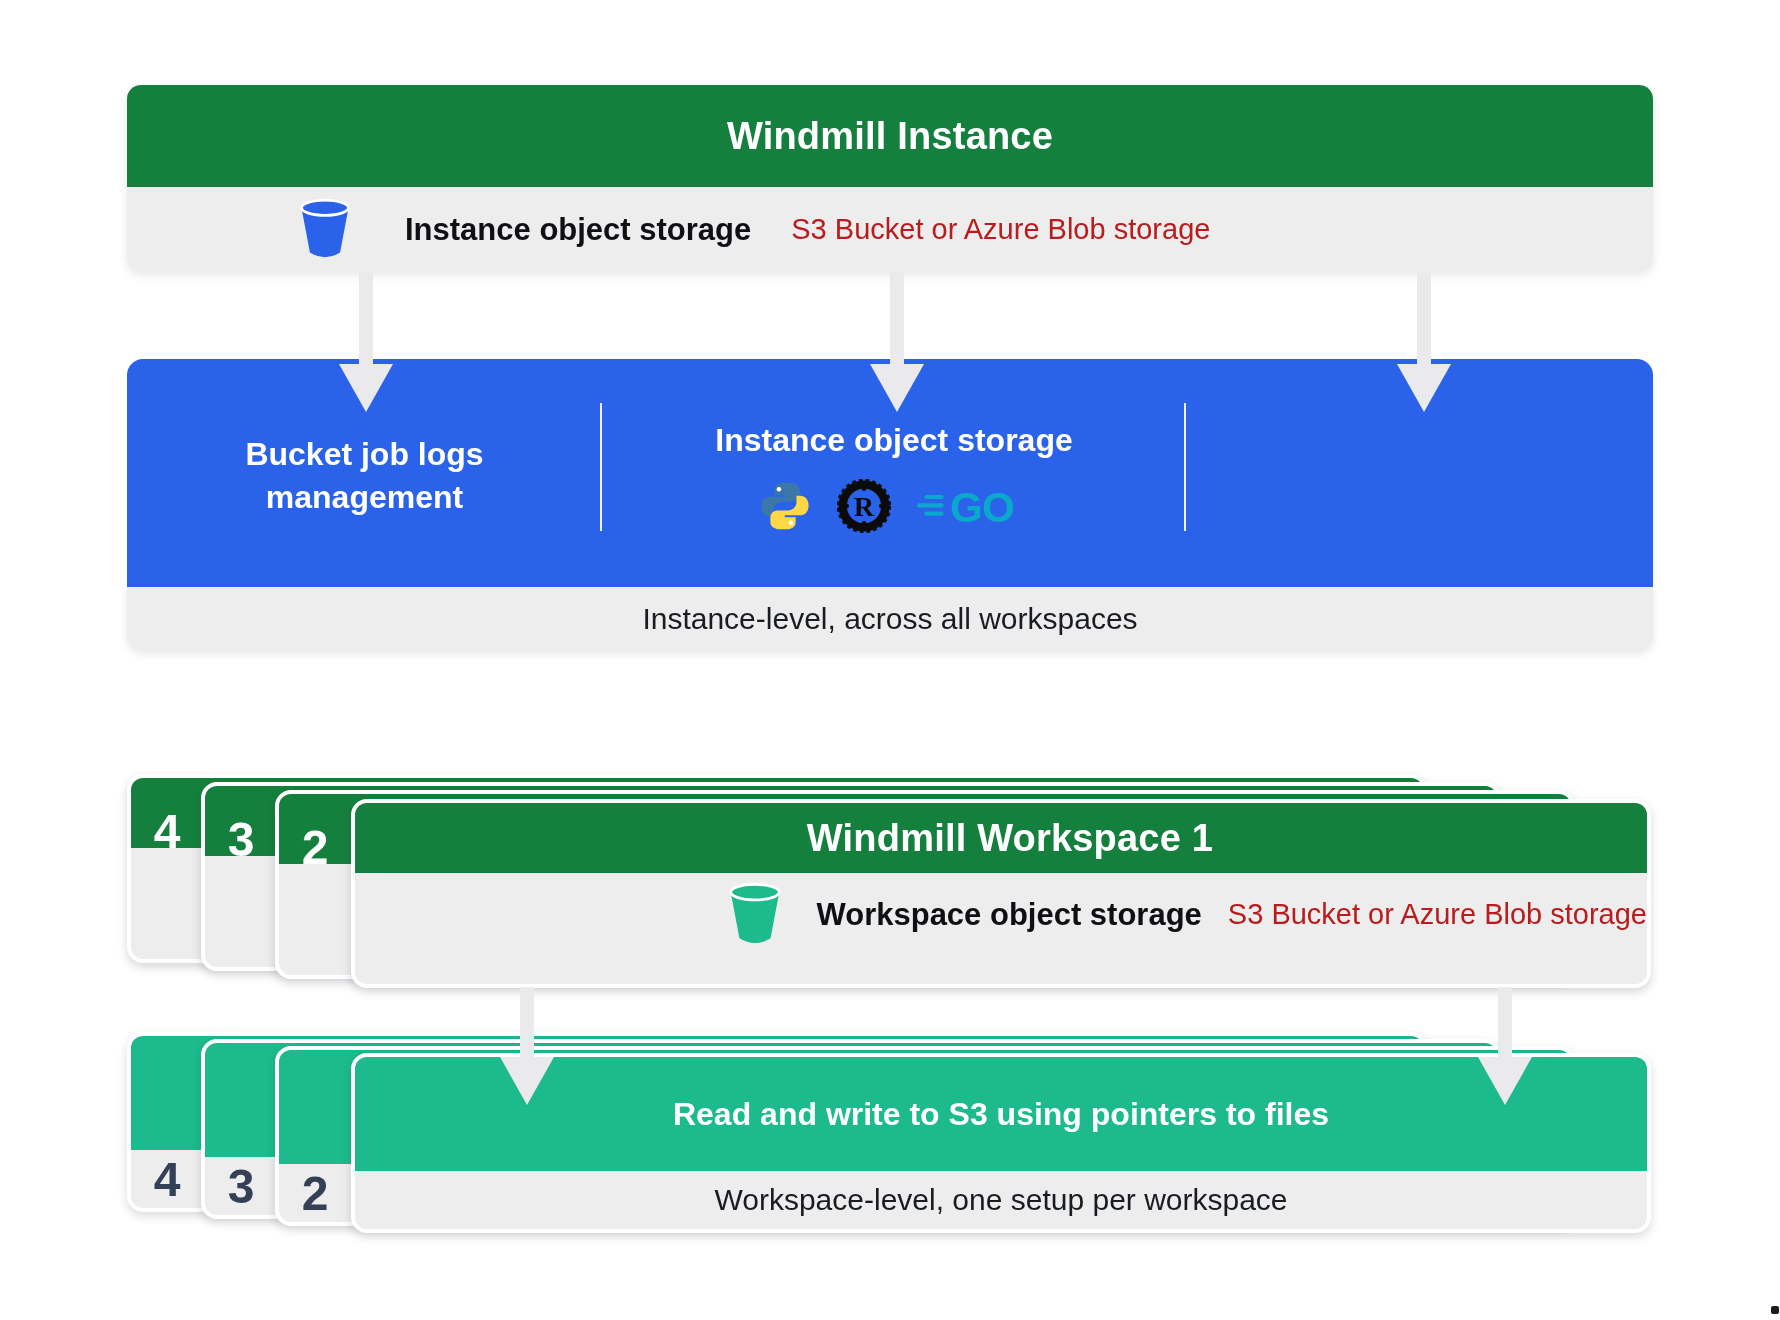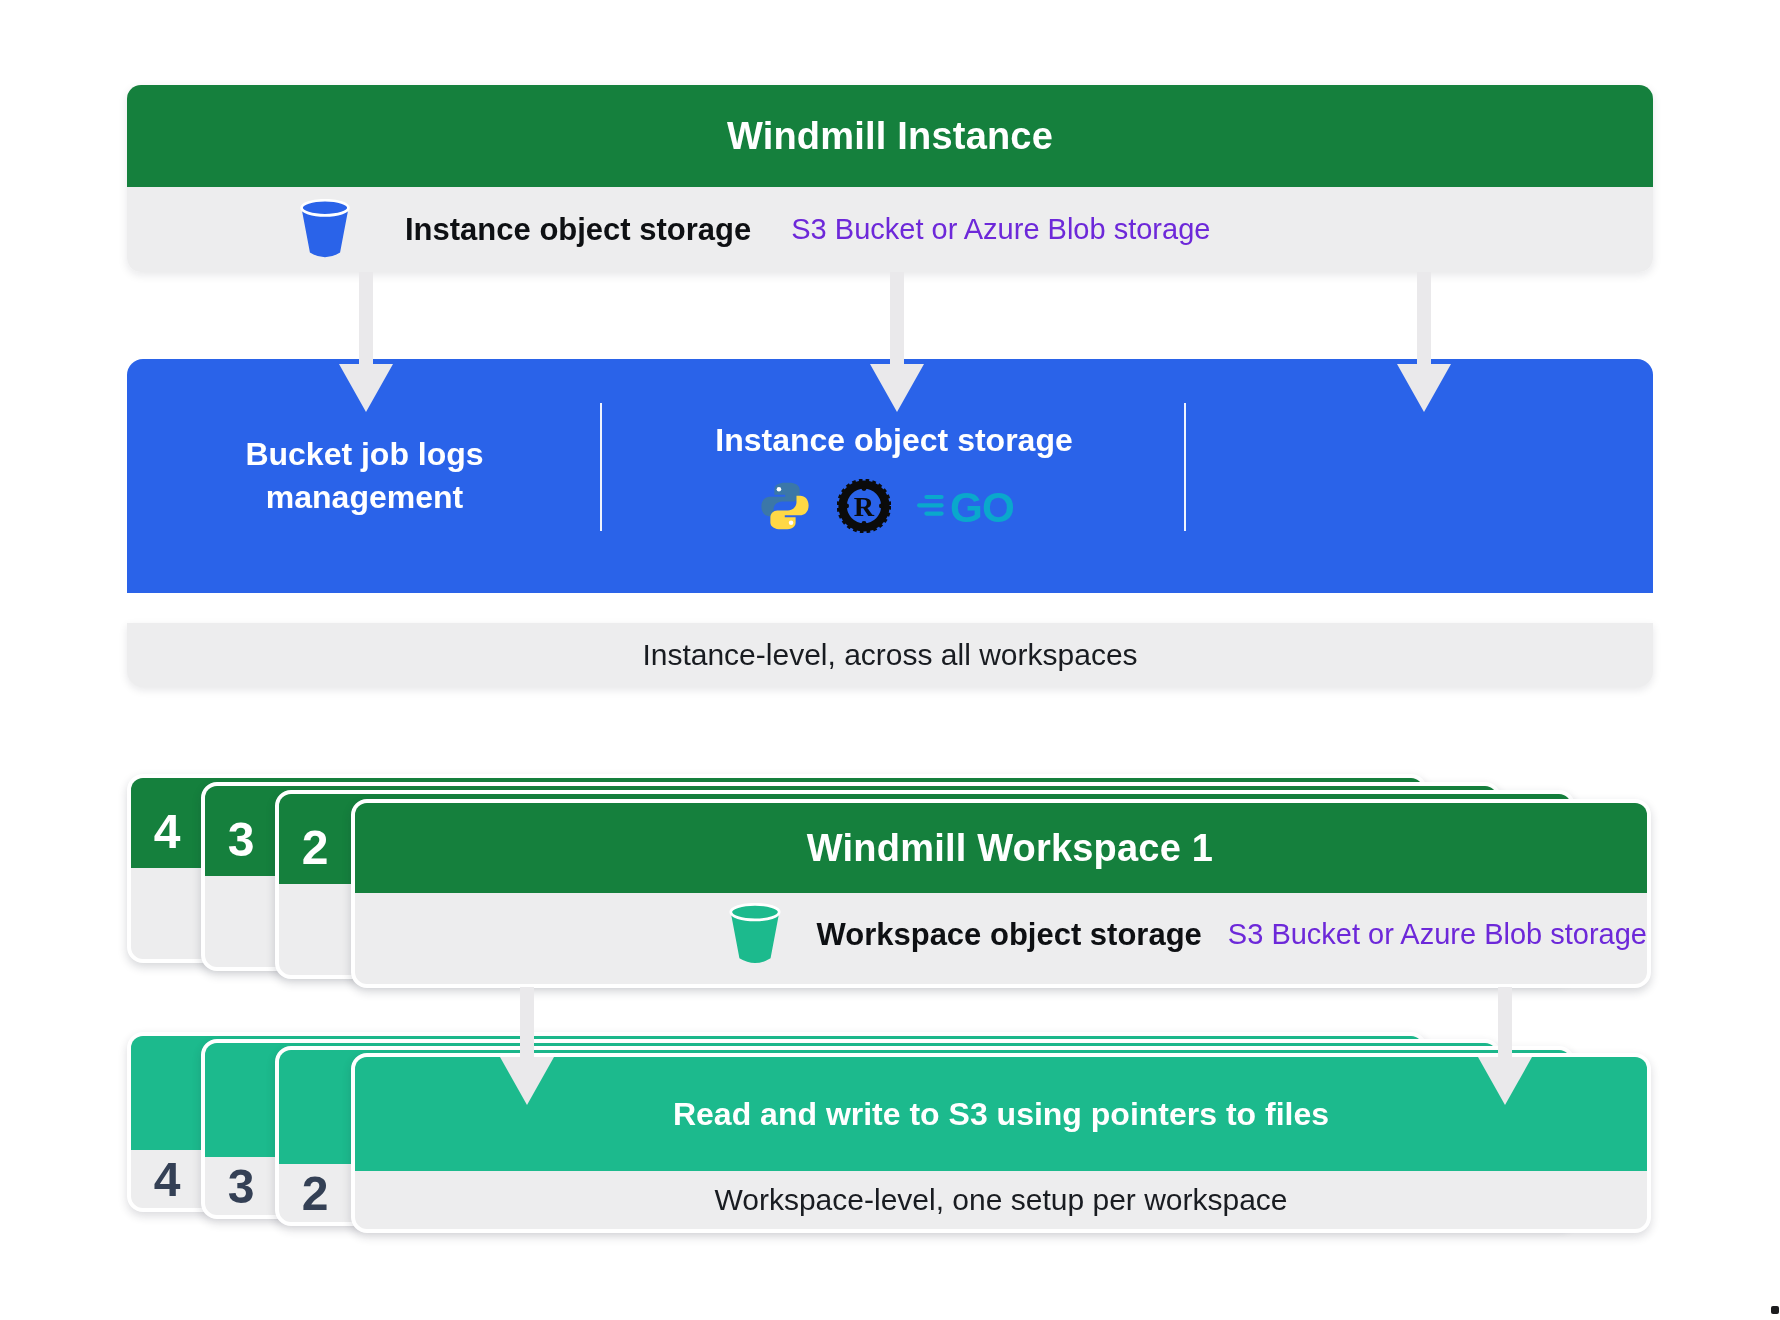--- a/index.html
+++ b/index.html
@@ -6,21 +6,21 @@
   .canvas{
     position:relative;width:1780px;height:1320px;background:#fff;overflow:hidden;
     font-family:"Liberation Sans","DejaVu Sans",sans-serif;
     -webkit-font-smoothing:antialiased;
   }
   
   .darkbg{background:#15803d;}
   .graybar{background:#EDEDEE;}
   .card-title{color:#fff;font-weight:700;font-size:38px;letter-spacing:.2px;}
   .storage-label{color:#0E1013;font-weight:700;font-size:31px;}
-  .storage-sub{color:#6d28d9;font-weight:400;font-size:29px;}
+  .storage-sub{color:#b91c1c;font-weight:400;font-size:29px;}
   .footer-text{color:#191C21;font-weight:400;font-size:30px;}
 
   
   .instance-card{position:absolute;left:127px;top:85px;width:1526px;z-index:2;
     border-radius:14px;box-shadow:0 3px 10px rgba(20,24,40,.10);}
   .instance-header{height:102px;border-radius:14px 14px 0 0;display:flex;align-items:center;justify-content:center;}
   .instance-storage{height:85px;border-radius:0 0 14px 14px;display:flex;align-items:center;padding-left:172px;}
   .instance-storage .bucket{width:52px;height:62px;margin-right:54px;flex:none;}
   .instance-storage .storage-label{margin-right:40px;}
 
@@ -38,28 +38,28 @@
   .blue-box{position:absolute;left:127px;top:359px;width:1526px;height:234px;z-index:3;
     background:#2A63E9;border-radius:16px 16px 0 0;display:flex;}
   .bcol{display:flex;flex-direction:column;align-items:center;justify-content:center;
     color:#fff;font-weight:700;font-size:32px;line-height:1.35;text-align:center;}
   .bcol.w1{width:475px;}  .bcol.w2{width:584px;}  .bcol.w3{width:467px;}
   .vdivider{position:absolute;top:44px;width:2px;height:128px;background:rgba(255,255,255,.92);}
   .vd1{left:473px;} .vd2{left:1057px;}
   .lang-icons{display:flex;align-items:center;gap:26px;margin-top:16px;}
   .lang-icons svg{display:block;}
 
-  .instance-footer{position:absolute;left:127px;top:623px;width:1526px;height:64px;z-index:3;
+  .instance-footer{position:absolute;left:127px;top:587px;width:1526px;height:64px;z-index:3;
     border-radius:0 0 16px 16px;display:flex;align-items:center;justify-content:center;
     box-shadow:0 3px 8px rgba(20,24,40,.10);}
 
   
   .ws-card{position:absolute;width:1300px;height:189px;border:4px solid #fff;border-radius:16px;
     box-sizing:border-box;background:#EDEDEE;box-shadow:0 4px 10px rgba(30,34,50,.18);overflow:hidden;}
-  .ws-header{height:90px;display:flex;align-items:center;justify-content:center;padding-left:18px;}
+  .ws-header{height:70px;display:flex;align-items:center;justify-content:center;padding-left:18px;}
   .ws-body{height:83px;display:flex;align-items:center;padding-left:46px;justify-content:flex-end;}
   .ws-body .bucket{width:56px;height:64px;margin-right:34px;flex:none;}
   .ws-body .storage-label{margin-right:26px;}
   .wsc4{left:127px;top:774px;z-index:5;}
   .wsc3{left:201px;top:782px;z-index:6;}
   .wsc2{left:275px;top:790px;z-index:7;}
   .wsc1{left:351px;top:799px;z-index:8;}
   .stack-num{position:absolute;left:0;top:0;width:72px;height:98px;display:flex;align-items:center;
     justify-content:center;color:#fff;font-weight:700;font-size:48px;padding-top:8px;box-sizing:border-box;}
 

